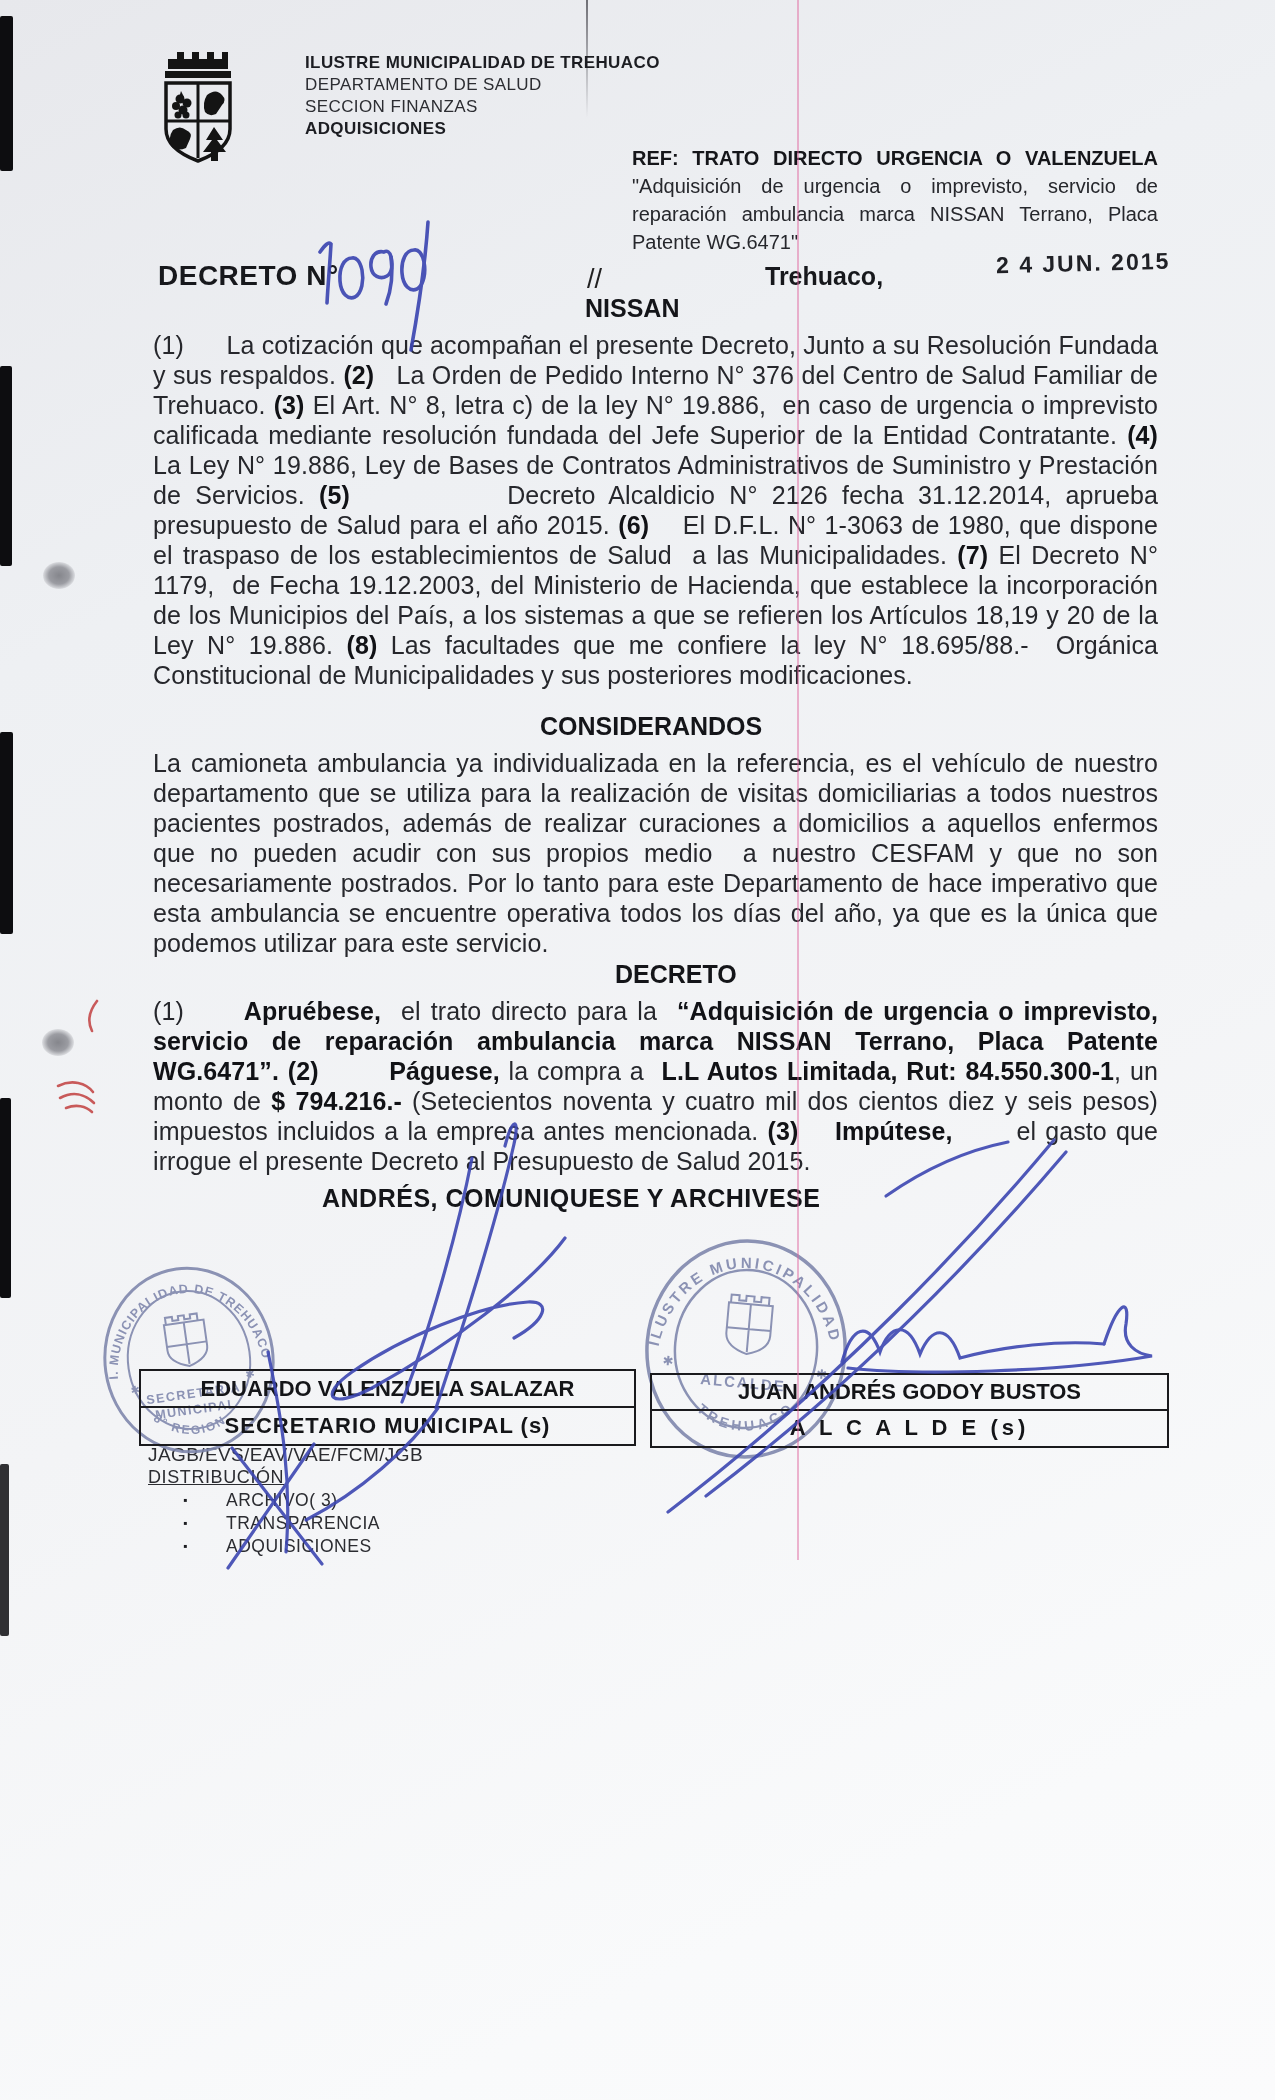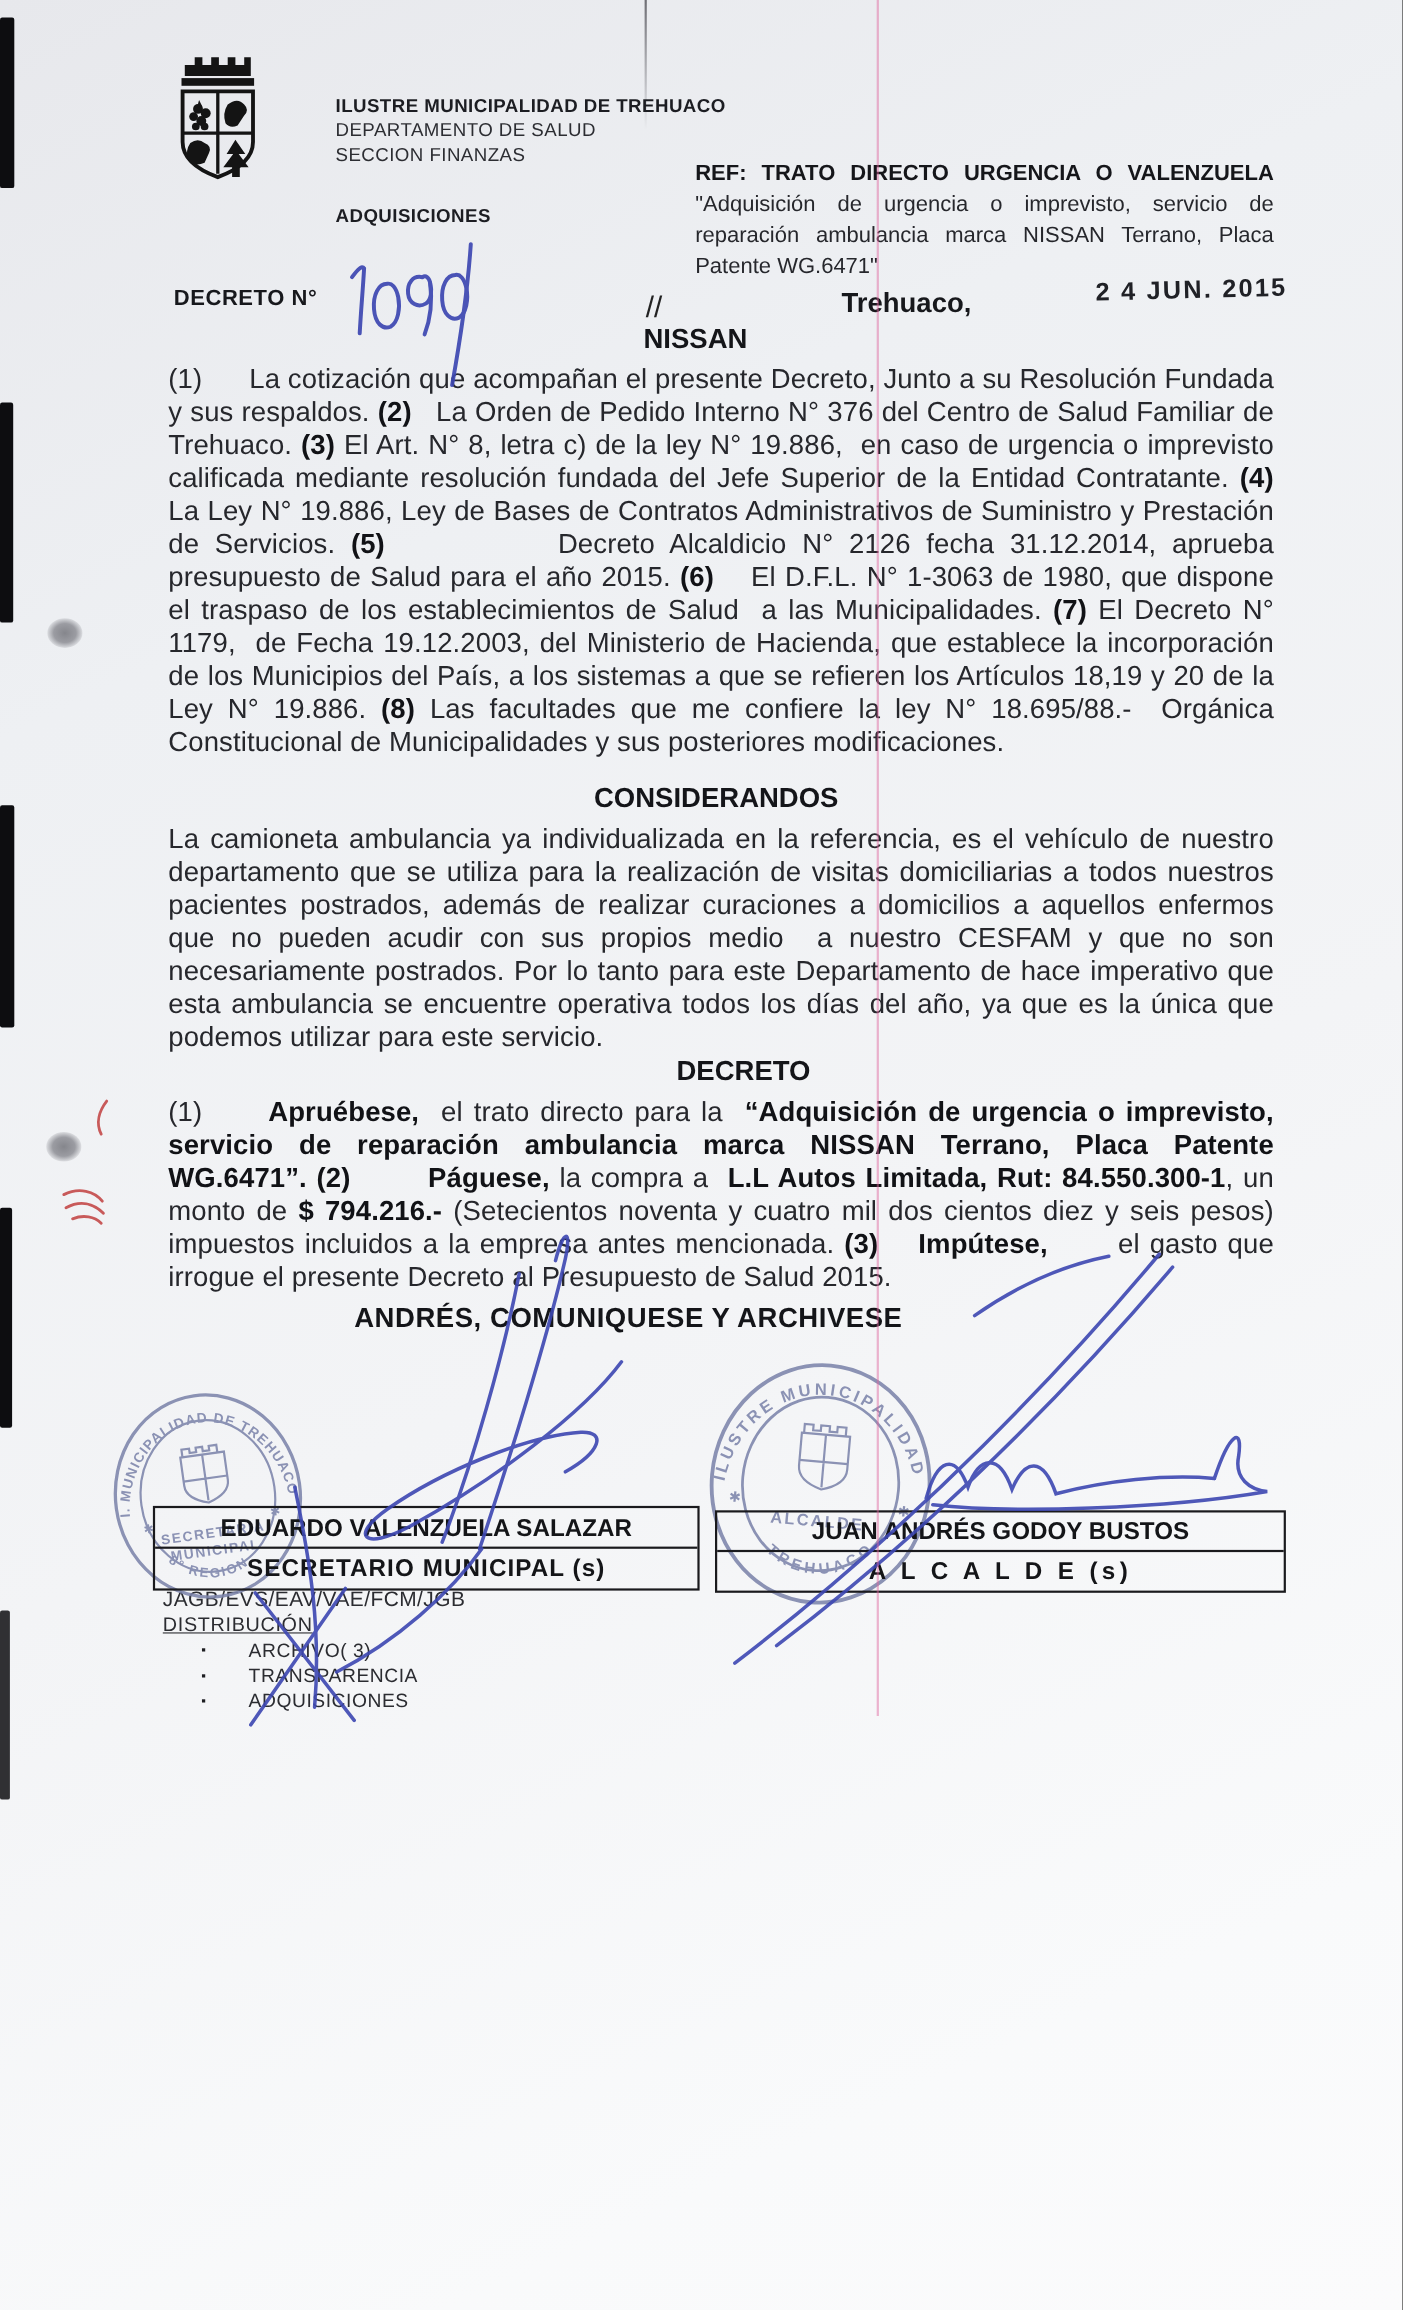--- a/index.html
+++ b/index.html
@@ -10,27 +10,27 @@
   }
   
   .edge-dash{position:absolute;left:0;width:13px;background:#0d0d10;border-radius:2px;z-index:8;}
   .pink-line{position:absolute;left:797px;top:0;width:2px;height:1560px;background:rgba(224,102,158,.48);z-index:7;}
   .crease{position:absolute;left:586px;top:0;width:2px;height:118px;background:linear-gradient(#6f6f75,rgba(110,110,118,0));z-index:1;}
   .punch{position:absolute;width:32px;height:27px;border-radius:50%;
     background:radial-gradient(ellipse at center,#85868c 0%,#9b9ca2 45%,rgba(166,167,173,0) 78%);z-index:2;}
   
   .logo{position:absolute;left:150px;top:45px;width:95px;height:128px;z-index:2;}
   .org{position:absolute;left:305px;top:52px;z-index:2;font-size:17px;line-height:22px;letter-spacing:.4px;color:#2c2d32;}
-  .org .l0,.org .l3{font-weight:bold;color:#1c1d22;margin-top:34px;}
+  .org .l0,.org .l3{font-weight:bold;color:#1c1d22;}
   
   .ref{position:absolute;left:632px;top:144px;width:526px;z-index:2;font-size:20px;line-height:28px;color:#26272c;}
   .ref-title{font-weight:bold;color:#15161a;text-align:justify;text-align-last:justify;white-space:normal;}
   .ref-body{text-align:justify;white-space:normal;}
   
-  .decreto-label{position:absolute;left:158px;top:260px;font-size:20px;font-weight:bold;letter-spacing:.5px;color:#17181c;z-index:2;}
+  .decreto-label{position:absolute;left:158px;top:260px;font-size:28px;font-weight:bold;letter-spacing:.5px;color:#17181c;z-index:2;}
   .slashes{position:absolute;left:587px;top:264px;font-size:27px;color:#222;z-index:2;}
   .place{position:absolute;left:765px;top:262px;font-size:25px;font-weight:bold;color:#17181c;z-index:2;}
   .date-stamp{position:absolute;left:996px;top:250px;font-size:23px;font-weight:bold;letter-spacing:2px;color:#202126;transform:rotate(-1.5deg);z-index:2;white-space:nowrap;}
   
   .sec-heading{position:absolute;font-size:25px;font-weight:bold;color:#141519;z-index:2;white-space:nowrap;}
   .body-para{position:absolute;left:153px;width:1005px;font-size:25px;line-height:30px;
     text-align:justify;white-space:pre-wrap;color:#26272c;z-index:2;letter-spacing:.1px;}
   .body-para b{color:#111216;}
   
   .sig-box{position:absolute;border:2.5px solid #1a1a1d;background:transparent;z-index:5;text-align:center;}

